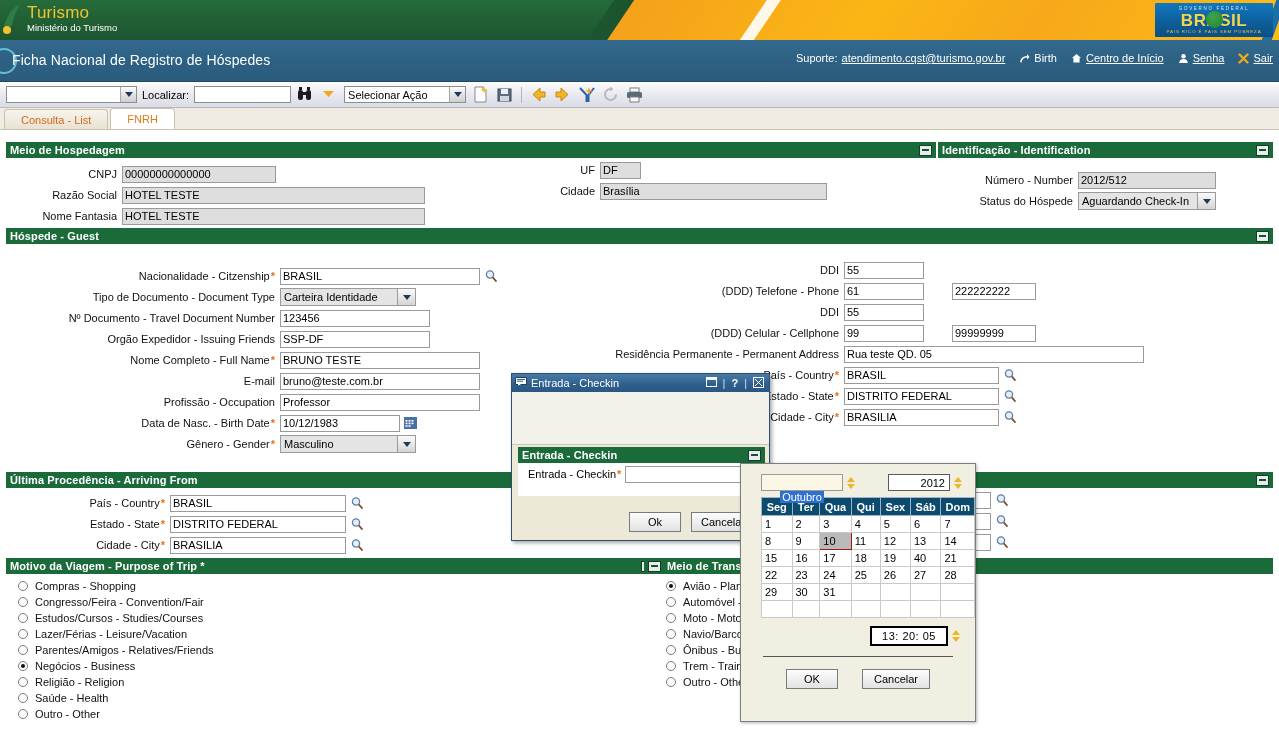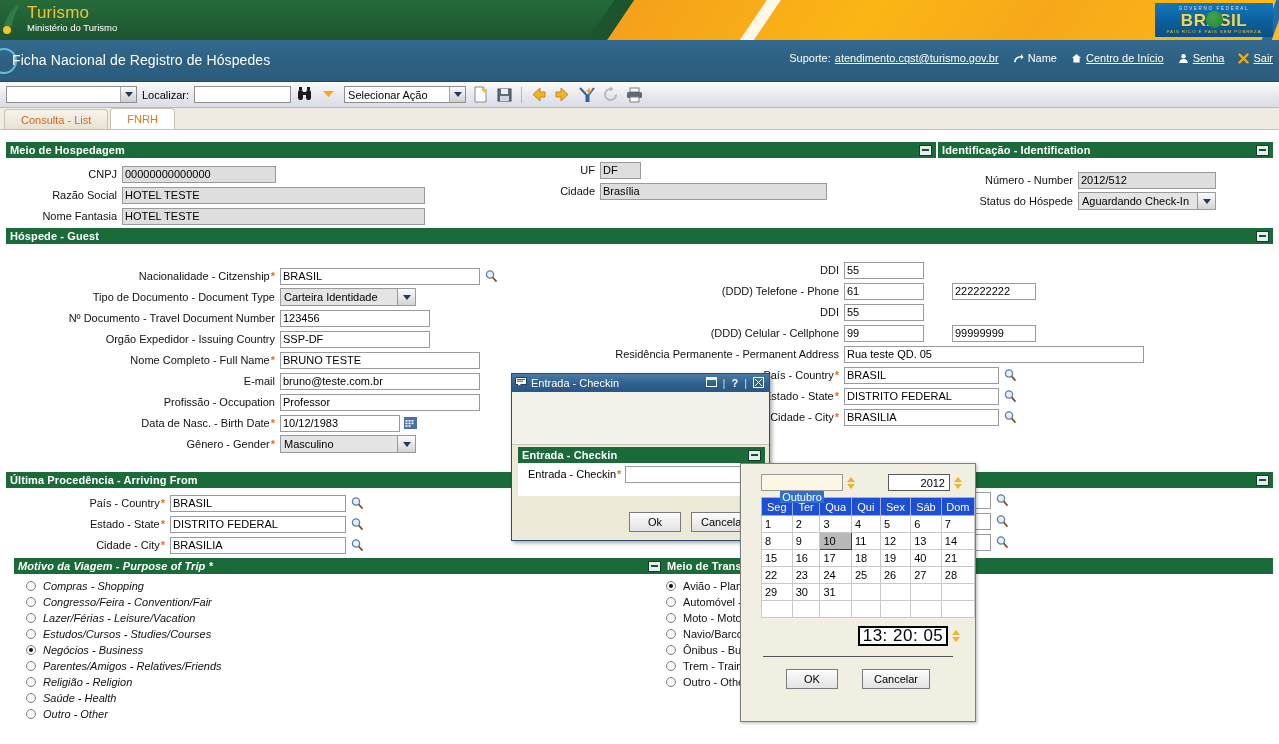--- a/index.html
+++ b/index.html
@@ -216,32 +216,32 @@
     display: flex; align-items: center; justify-content: flex-end;
     padding-right: 4px; font-size: 11px;
   }
   .spin { width: 9px; display: flex; flex-direction: column; gap: 2px; margin-left: 4px; cursor: pointer; }
   .spin .up { width: 0; height: 0; border-left: 4.5px solid transparent;
               border-right: 4.5px solid transparent; border-bottom: 5px solid #f0b429; }
   .spin .dn { width: 0; height: 0; border-left: 4.5px solid transparent;
               border-right: 4.5px solid transparent; border-top: 5px solid #f0b429; }
   table.cal { border-collapse: collapse; font-size: 11px; }
   table.cal th {
-    background: #1d4ed8; color: #ffffff; border: 1px solid #9fb4cc;
-    font-weight: normal; width: 48px; height: 18px; text-align: center;
+    background: #0c4a6e; color: #ffffff; border: 1px solid #9fb4cc;
+    font-weight: bold; width: 48px; height: 18px; text-align: center;
   }
   table.cal td {
     border: 1px solid #c9c9c9; width: 28px; height: 17px;
     text-align: left; padding-left: 3px; background: #ffffff; color: #000;
   }
   table.cal td.sel { background: #b9b9b9; border: 1px solid #a01818; }
   .cal-time {
-    width: 90px; height: 20px; border: 2px solid #000000; background: #ffffff;
+    width: 78px; height: 20px; border: 2px solid #000000; background: #ffffff;
     display: flex; align-items: center; justify-content: center;
-    font-size: 17px; letter-spacing: .5px;
+    font-size: 11px; letter-spacing: .5px;
   }
   .cal-hr { height: 1px; background: #555; }
 </style>
 </head>
 <body>
 
 <div id="app">
 
   <div class="banner">
     <div class="banner-green"></div>
@@ -275,21 +275,21 @@
       <div class="tb-item">
         <span>Suporte:</span>
         <a class="tb-link" href="#">atendimento.cqst@turismo.gov.br</a>
       </div>
       <div class="tb-item">
         <span class="ico-sm">
           <svg width="11" height="11" viewBox="0 0 11 11">
               <path d="M1 9 Q2 3 8 3 L8 1 L10.5 4 L8 6.5 L8 4.6 Q3.5 4.6 2.4 9.5 Z" fill="#ffffff"></path>
             </svg>
         </span>
-        <span>Name</span>
+        <span>Birth</span>
       </div>
       <div class="tb-item">
         <span class="ico-sm">
           <svg width="11" height="11" viewBox="0 0 11 11">
               <path d="M5.5 1 L10 5 L8.6 5 L8.6 9.5 L2.4 9.5 L2.4 5 L1 5 Z" fill="#ffffff"></path>
             </svg>
         </span>
         <span class="tb-u">Centro de Início</span>
       </div>
       <div class="tb-item">
@@ -486,21 +486,21 @@
             <span class="sel-arrow" style="margin-left:auto;display:flex;align-items:center;justify-content:center">
                 <i class="chev"></i>
               </span>
           </div>
         </div>
         <div class="row">
           <div class="lbl" style="width:274px">Nº Documento - Travel Document Number</div>
           <div class="inp" style="width:150px">123456</div>
         </div>
         <div class="row">
-          <div class="lbl" style="width:274px">Orgão Expedidor - Issuing Country</div>
+          <div class="lbl" style="width:274px">Orgão Expedidor - Issuing Friends</div>
           <div class="inp" style="width:150px">SSP-DF</div>
         </div>
         <div class="row">
           <div class="lbl" style="width:274px">
             <span>Nome Completo - Full Name</span><span class="req">*</span>
           </div>
           <div class="inp" style="width:200px">BRUNO TESTE</div>
         </div>
         <div class="row">
           <div class="lbl" style="width:274px">E-mail</div>
@@ -660,52 +660,52 @@
     </div>
     <div class="row">
       <div class="inp" style="width:16px"></div>
       <span class="lens"><svg width="14" height="14" viewBox="0 0 14 14">
             <circle cx="6" cy="5.5" r="3.6" fill="#e9eef5" stroke="#5b7fa6" stroke-width="1.3"></circle>
             <path d="M8.7 8.4 L12.5 12.6" stroke="#7a4a2a" stroke-width="1.6"></path>
           </svg></span>
     </div>
   </div>
 
-  <div style="position:absolute; left:14px; top:558px; width:652px;font-style:italic;">
+  <div style="position:absolute; left:6px; top:558px; width:652px;">
     <div class="sec-header">
       <span class="ttl">Motivo da Viagem - Purpose of Trip *</span>
       <span class="spacer"></span>
       <span class="collapse-btn">
           <i></i>
         </span>
     </div>
     <div class="sec-body" style="height:170px; padding-top:4px;">
       <div class="ritem">
         <span class="radio"></span>
         <span>Compras - Shopping</span>
       </div>
       <div class="ritem">
         <span class="radio"></span>
         <span>Congresso/Feira - Convention/Fair</span>
       </div>
       <div class="ritem">
         <span class="radio"></span>
+        <span>Estudos/Cursos - Studies/Courses</span>
+      </div>
+      <div class="ritem">
+        <span class="radio"></span>
         <span>Lazer/Férias - Leisure/Vacation</span>
       </div>
       <div class="ritem">
         <span class="radio"></span>
-        <span>Estudos/Cursos - Studies/Courses</span>
+        <span>Parentes/Amigos - Relatives/Friends</span>
       </div>
       <div class="ritem">
         <span class="radio on"></span>
         <span>Negócios - Business</span>
-      </div>
-      <div class="ritem">
-        <span class="radio"></span>
-        <span>Parentes/Amigos - Relatives/Friends</span>
       </div>
       <div class="ritem">
         <span class="radio"></span>
         <span>Religião - Religion</span>
       </div>
       <div class="ritem">
         <span class="radio"></span>
         <span>Saúde - Health</span>
       </div>
       <div class="ritem">

